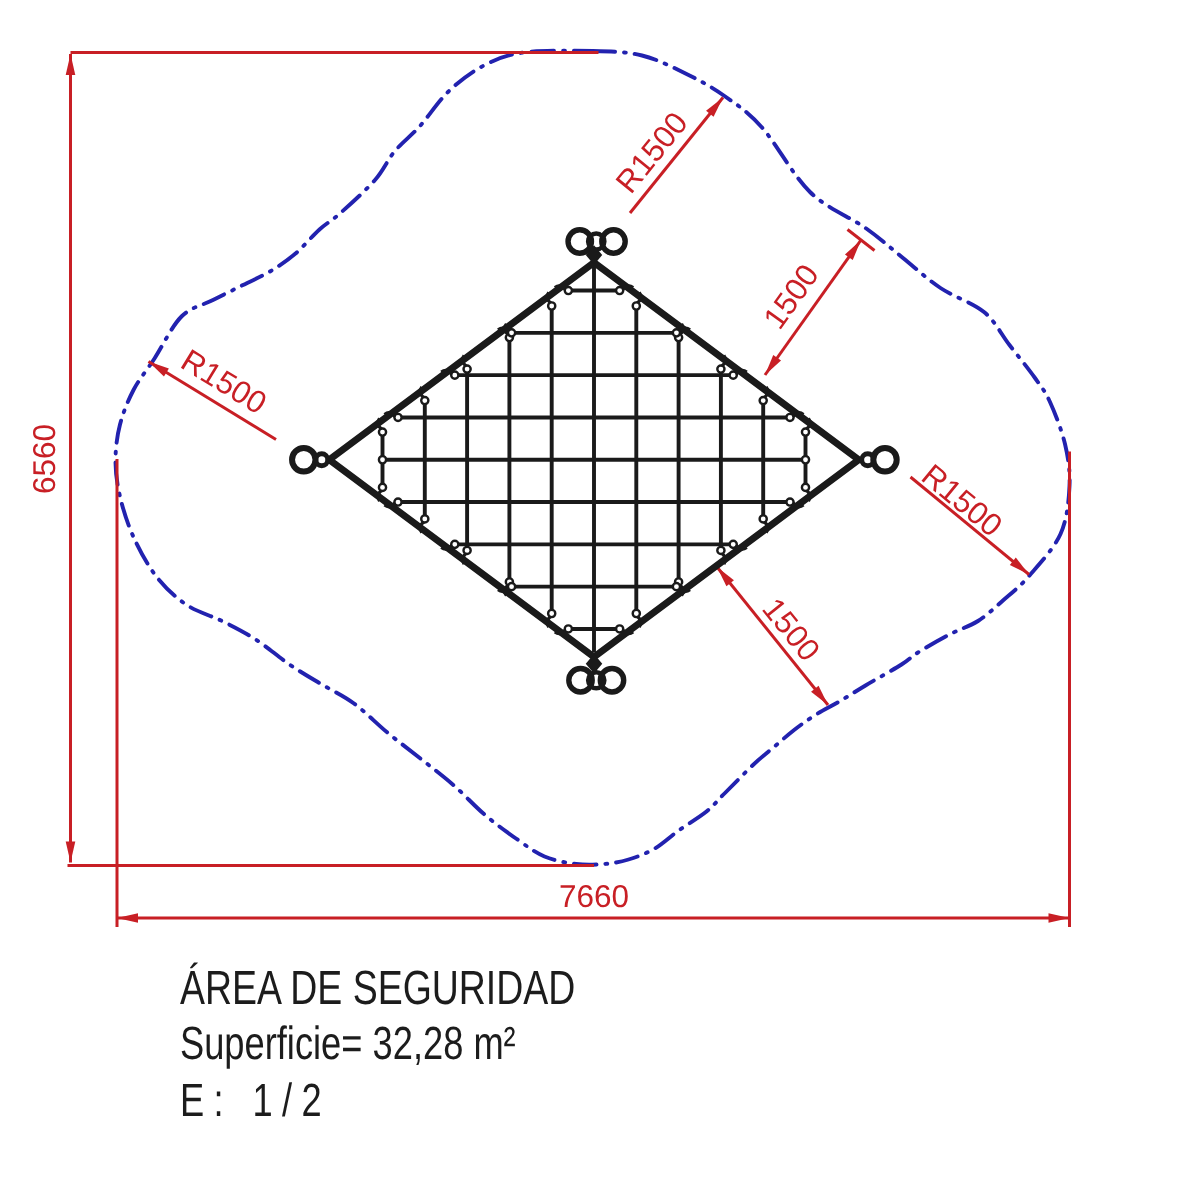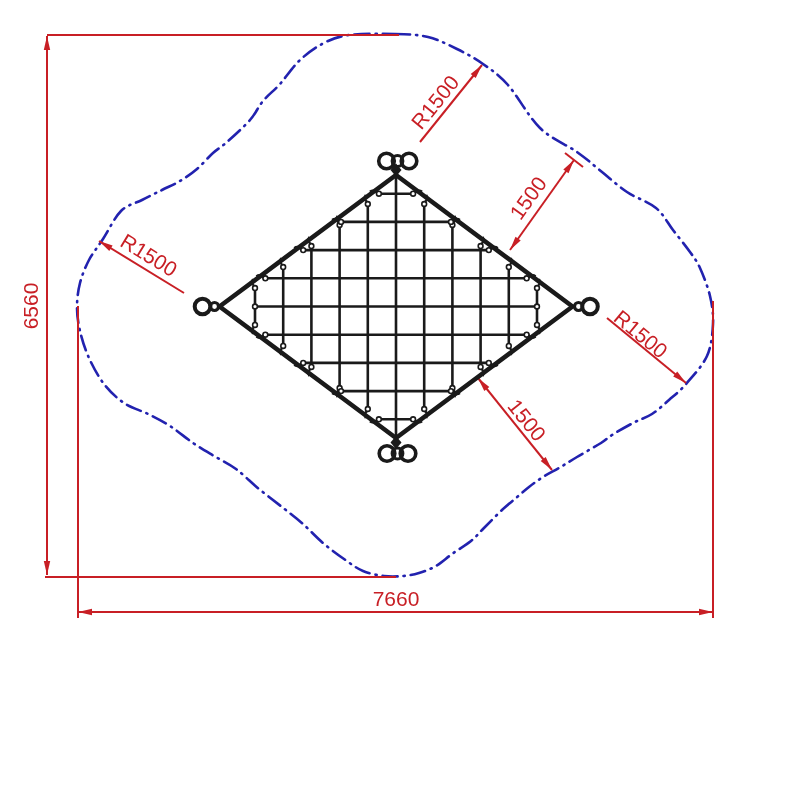--- a/index.html
+++ b/index.html
@@ -159,13 +159,18 @@
         <circle cx="397.5" cy="453.5" r="5.4" fill="none" stroke="#1a1a1a" stroke-width="3"></circle>
         <circle cx="202.5" cy="306.5" r="7.8" fill="none" stroke="#1a1a1a" stroke-width="4"></circle>
         <circle cx="214.5" cy="306.5" r="4" fill="none" stroke="#1a1a1a" stroke-width="3.2"></circle>
         <circle cx="590" cy="306.5" r="7.8" fill="none" stroke="#1a1a1a" stroke-width="4"></circle>
         <circle cx="578.5" cy="306.5" r="4" fill="none" stroke="#1a1a1a" stroke-width="3.2"></circle>
         <polygon points="396,163.5 401.5,170 396,176.5 390.5,170" fill="#1a1a1a"></polygon>
         <polygon points="396,436 401.5,442.5 396,449 390.5,442.5" fill="#1a1a1a"></polygon>
       </g>
     </svg>
 
+  <div class="captions">
+    <div class="cap-line cap-1">ÁREA DE SEGURIDAD</div>
+    <div class="cap-line cap-2">Superficie= 32,28 m²</div>
+    <div class="cap-line cap-3">E: 1/2</div>
+  </div>
 </div>
 
 </body></html>

